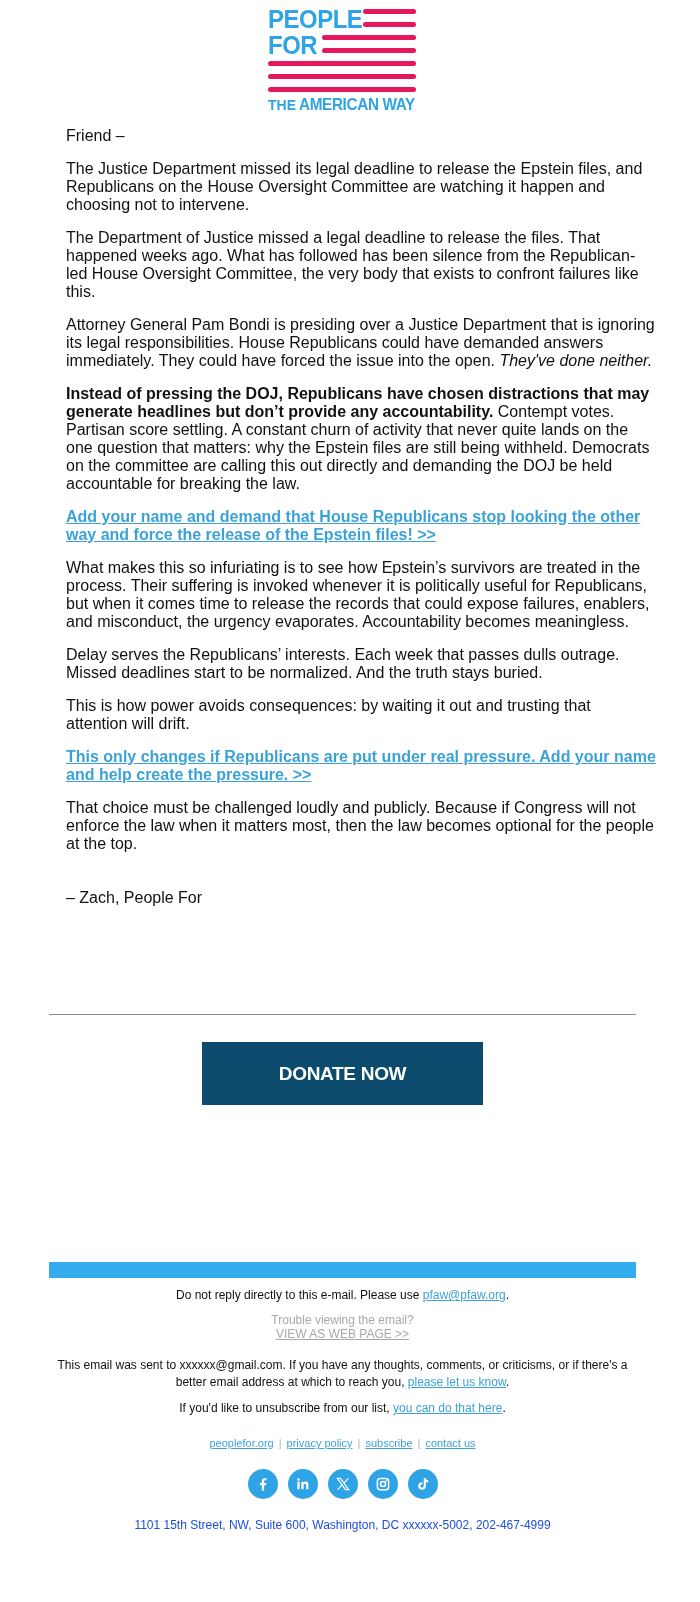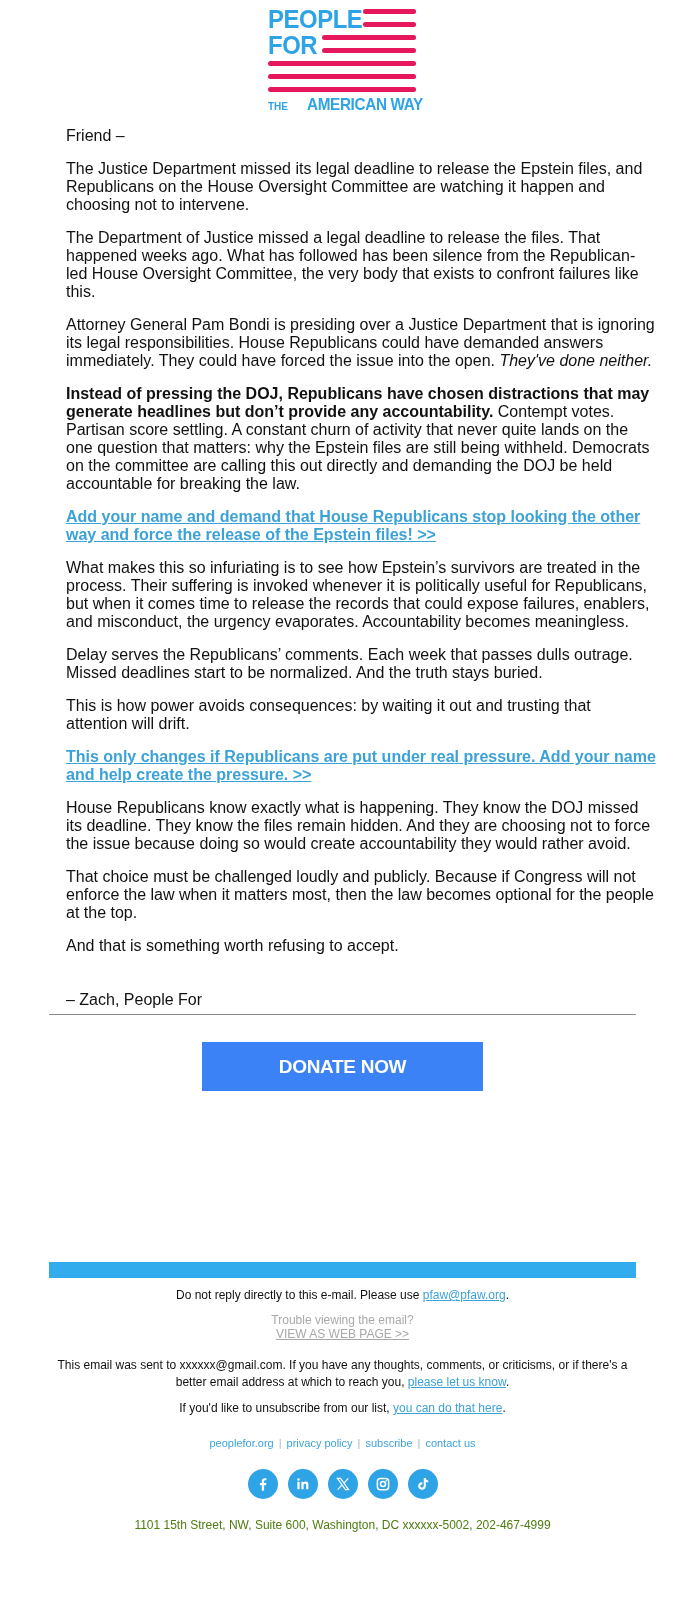--- a/index.html
+++ b/index.html
@@ -40,21 +40,21 @@
       position: absolute;
       left: 0;
       top: 89px;
       width: 148px;
       white-space: nowrap;
       display: flex;
       align-items: baseline;
       color: #2ea3e6;
       font-weight: bold;
     }
-    .logo .tagline .the { font-size: 10px; margin-right: 19px; }
+    .logo .tagline .the { font-size: 14px; margin-right: 3px; }
     .logo .tagline .aw { font-size: 17px; letter-spacing: -0.4px; transform: scaleX(0.9); transform-origin: left bottom; display: inline-block; }
 
     .content {
       position: absolute;
       left: 66px;
       top: 127px;
       width: 590px;
       font-size: 16px;
       line-height: 18px;
       color: #111111;
@@ -74,22 +74,22 @@
       top: 1014px;
       width: 587px;
       height: 1px;
       background: #8a8a8a;
     }
     .donate {
       position: absolute;
       left: 202px;
       top: 1042px;
       width: 281px;
-      height: 49px;
-      background: #3b82f6;
+      height: 63px;
+      background: #0c4a6e;
       color: #ffffff;
       font-weight: bold;
       font-size: 19px;
       display: flex;
       align-items: center;
       justify-content: center;
       text-decoration: none;
       letter-spacing: -0.3px;
     }
     .blue-bar {
@@ -108,21 +108,21 @@
       font-size: 12px;
       line-height: 16px;
       color: #111111;
     }
     .footer a { color: #3ba2d8; text-decoration: underline; text-align: right; }
     .f-noreply { top: 1287px; }
     .f-trouble { top: 1313px; color: #a8a8a8; line-height: 14px; }
     .f-trouble a { color: #a8a8a8; }
     .f-sent { top: 1357px; line-height: 17px; }
     .f-unsub { top: 1400px; }
-    .f-links { top: 1435px; font-size: 11px; color: #3ba2d8; }
+    .f-links { top: 1435px; font-size: 11px; color: #3ba2d8; text-decoration: underline; }
     .f-links a { text-decoration: none; color: #3ba2d8; }
     .f-links .sep { color: #b5b5b5; margin: 0 5px; }
     .social {
       position: absolute;
       top: 1469px;
       left: 248px;
       display: flex;
       gap: 10px;
     }
     .social a {
@@ -130,21 +130,21 @@
       height: 30px;
       border-radius: 50%;
       background: #2ea3e6;
       display: flex;
       align-items: center;
       justify-content: center;
       color: #ffffff;
       text-decoration: none;
     }
     .social svg { width: 18px; height: 18px; display: block; }
-    .f-address { top: 1517px; color: #4d7c0f; font-size: 12px; }
+    .f-address { top: 1517px; color: #1d4ed8; font-size: 12px; }
   </style>
 </head>
 <body>
 
 <div class="logo">
   <span class="word people">PEOPLE</span>
   <span class="word for">FOR</span>
   <div class="stripe" style="top:3px; left:95px;"></div>
   <div class="stripe" style="top:16px; left:95px;"></div>
   <div class="stripe" style="top:29px; left:54px;"></div>
@@ -159,26 +159,24 @@
 </div>
 
 <div class="content">
   <p class="greeting">Friend –</p>
   <p>The Justice Department missed its legal deadline to release the Epstein files, and Republicans on the House Oversight Committee are watching it happen and choosing not to intervene.</p>
   <p>The Department of Justice missed a legal deadline to release the files. That happened weeks ago. What has followed has been silence from the Republican-led House Oversight Committee, the very body that exists to confront failures like this.</p>
   <p><span>Attorney General Pam Bondi is presiding over a Justice Department that is ignoring its legal responsibilities. House Republicans could have demanded answers immediately. They could have forced the issue into the open. </span><em>They've done neither.</em></p>
   <p><strong>Instead of pressing the DOJ, Republicans have chosen distractions that may generate headlines but don’t provide any accountability.</strong><span> Contempt votes. Partisan score settling. A constant churn of activity that never quite lands on the one question that matters: why the Epstein files are still being withheld. Democrats on the committee are calling this out directly and demanding the DOJ be held accountable for breaking the law.</span></p>
   <p><a href="#">Add your name and demand that House Republicans stop looking the other way and force the release of the Epstein files! &gt;&gt;</a></p>
   <p>What makes this so infuriating is to see how Epstein’s survivors are treated in the process. Their suffering is invoked whenever it is politically useful for Republicans, but when it comes time to release the records that could expose failures, enablers, and misconduct, the urgency evaporates. Accountability becomes meaningless.</p>
-  <p>Delay serves the Republicans’ comments. Each week that passes dulls outrage. Missed deadlines start to be normalized. And the truth stays buried.</p>
+  <p>Delay serves the Republicans’ interests. Each week that passes dulls outrage. Missed deadlines start to be normalized. And the truth stays buried.</p>
   <p>This is how power avoids consequences: by waiting it out and trusting that attention will drift.</p>
   <p><a href="#">This only changes if Republicans are put under real pressure. Add your name and help create the pressure. &gt;&gt;</a></p>
-  <p>House Republicans know exactly what is happening. They know the DOJ missed its deadline. They know the files remain hidden. And they are choosing not to force the issue because doing so would create accountability they would rather avoid.</p>
   <p>That choice must be challenged loudly and publicly. Because if Congress will not enforce the law when it matters most, then the law becomes optional for the people at the top.</p>
-  <p>And that is something worth refusing to accept.</p>
   <p class="sig">– Zach, People For</p>
 </div>
 
 <div class="divider"></div>
 
 <a href="#" class="donate">DONATE NOW</a>
 
 <div class="blue-bar"></div>
 
 <div class="footer f-noreply">

